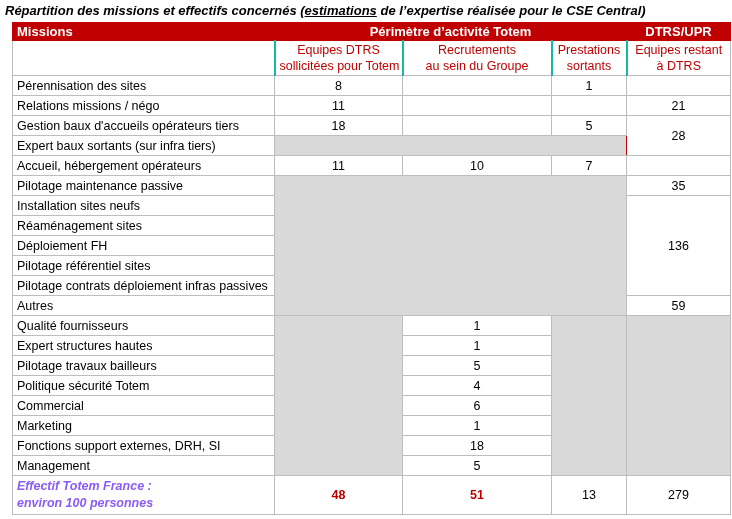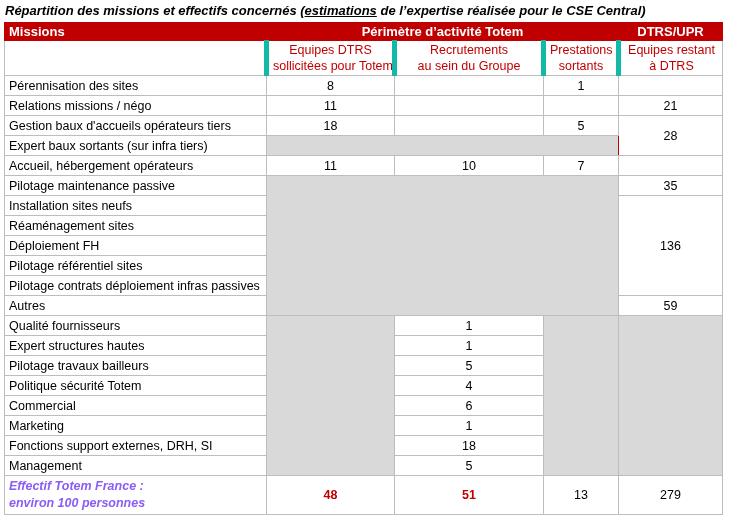--- a/index.html
+++ b/index.html
@@ -8,42 +8,42 @@
     font-family:"Liberation Sans", sans-serif;
     color:#000;
   }
   .title{
     font-size:13px;font-weight:bold;font-style:italic;
     margin:3px 0 4px 5px;white-space:nowrap;
   }
   .title .u{text-decoration:underline;}
   table{
     border-collapse:collapse;table-layout:fixed;
-    margin-left:4px;width:718px;padding-left:6px;
+    margin-left:12px;width:718px;padding-left:6px;
   }
   th,td{
     border:1px solid #bdbdbd;
     font-size:12.5px;
     padding:0 4px;
     overflow:hidden;white-space:nowrap;
   }
   
   tr.band th{
     background:#C00000;color:#fff;font-weight:bold;font-size:13px;
     height:17px;border:1px solid #C00000;
   }
   tr.band th + th{border-left:1px solid #fff;}
   th.missions-h{text-align:left;}
   tr.band th{text-align:center;}
   tr.band th.missions-h{text-align:left;}
   
   tr.sub th{
     color:#C00000;font-weight:normal;background:#fff;
     height:34px;line-height:16px;text-align:center;
-    border-left:5px solid #14b8a6;
+    border-left:2px solid #14b8a6;
   }
   tr.sub th.blank{border-left:1px solid #bdbdbd;}
   
   tbody td{height:19px;}
   td.num{text-align:center;}
   td.gray{background:#D9D9D9;}
   .red-left{border-left:1px solid #C00000 !important;}
   
   tr.footer td{height:38px;}
   tr.footer td.flabel{

